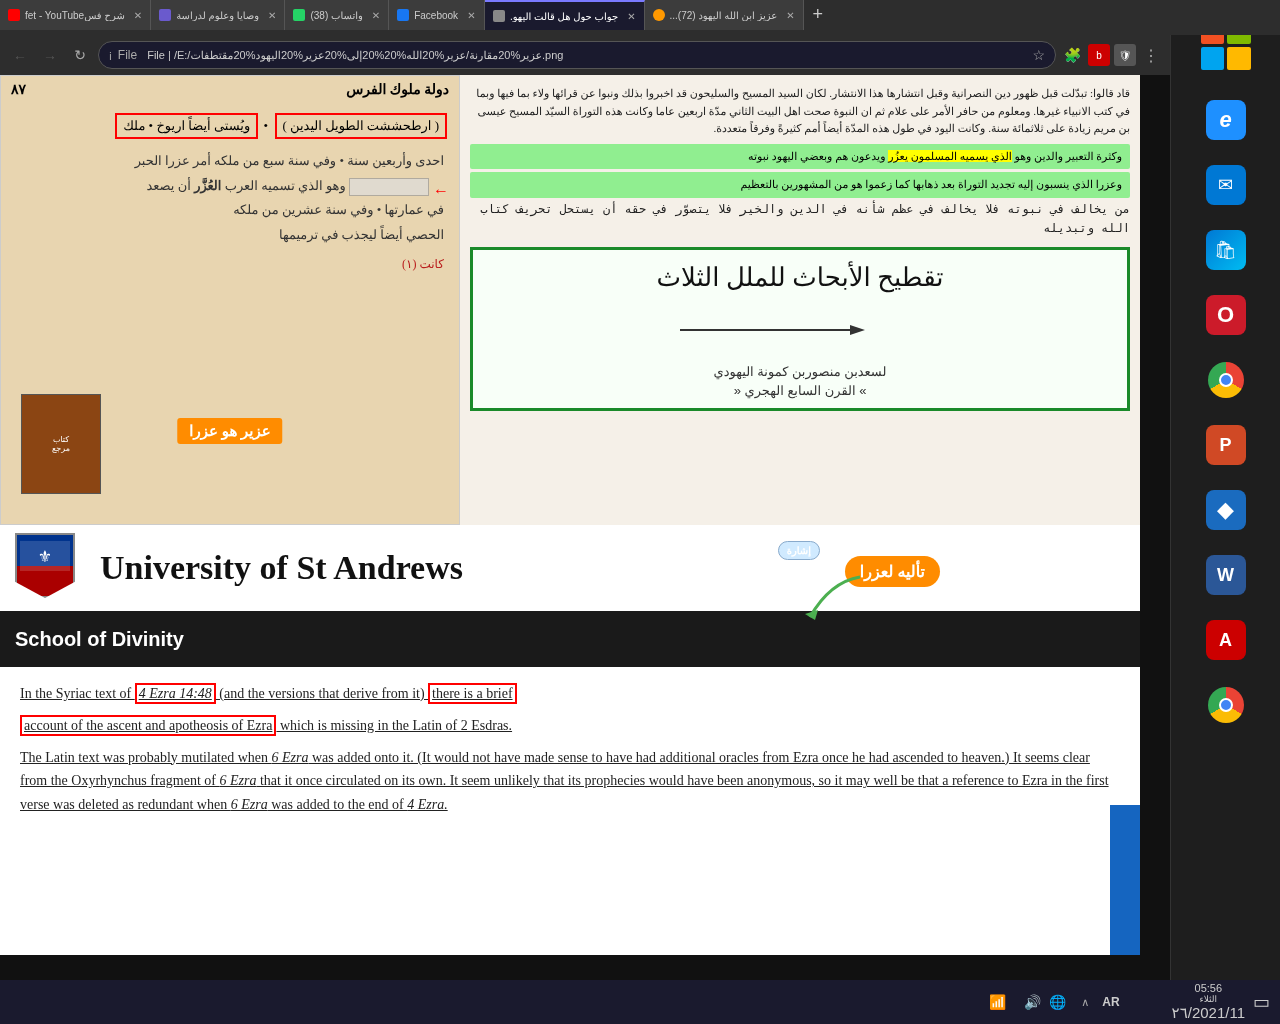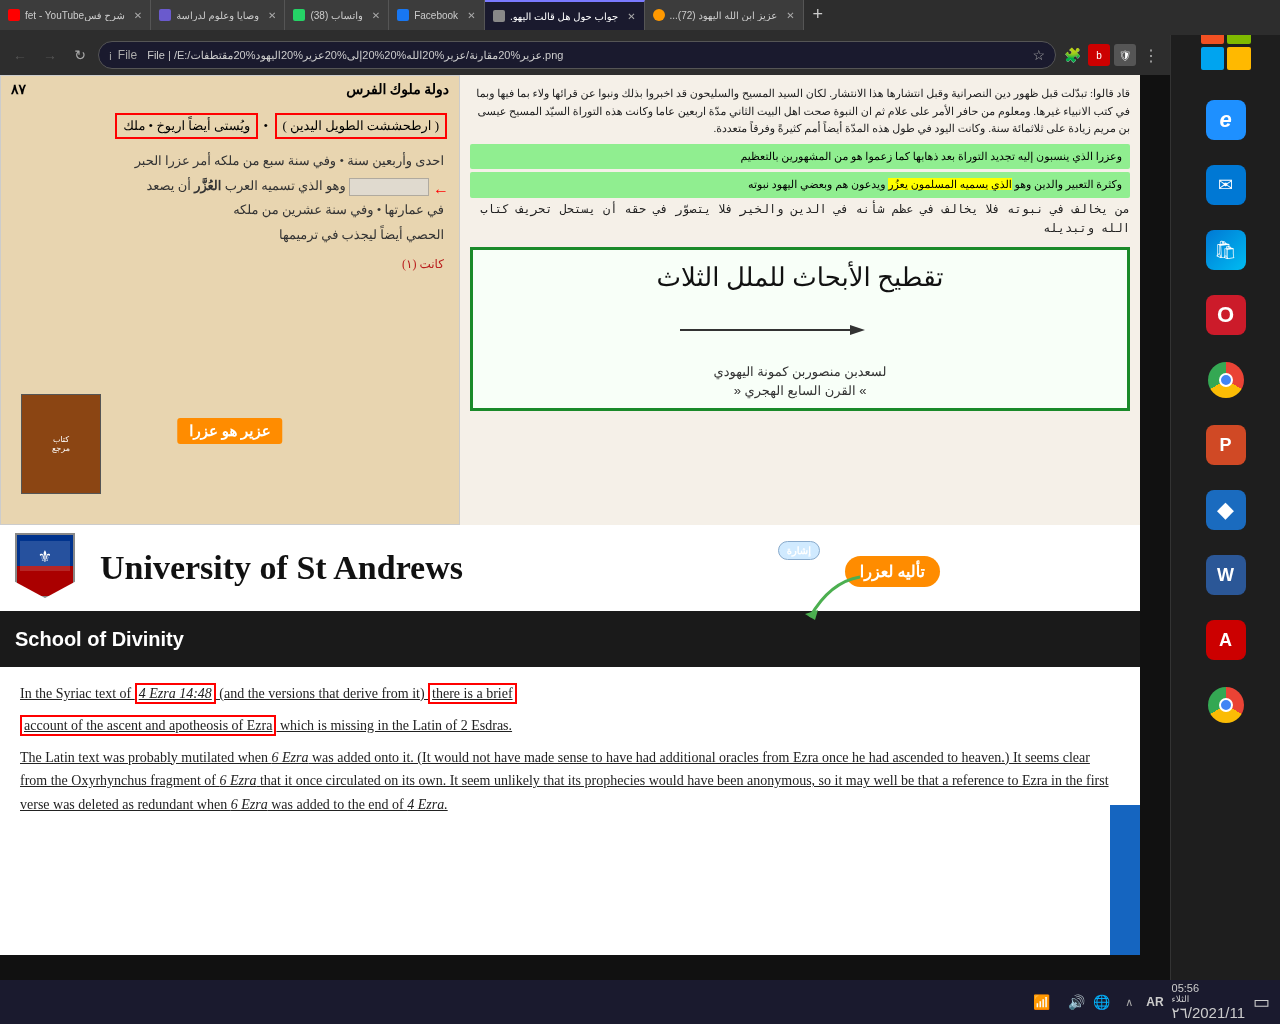--- a/index.html
+++ b/index.html
@@ -356,21 +356,22 @@
       height: 20px;
       border-radius: 3px;
       display: flex;
       align-items: center;
       justify-content: center;
       font-size: 10px;
     }
     .time-display {
       color: #ccc;
       font-size: 11px;
-      text-align: left;
+      text-align: center;
+      margin-left: 44px;
     }
 
     
     .calligraphy-title {
       font-size: 26px;
       font-family: 'Traditional Arabic', 'Arial Unicode MS', serif;
       direction: rtl;
       text-align: center;
       color: #111;
       line-height: 1.4;
@@ -540,24 +541,24 @@
       <div style="direction:rtl;font-size:11px;line-height:1.6;color:#222;font-family:'Traditional Arabic',serif;margin-bottom:6px;">
         قاد قالوا: تبدّلت قبل ظهور دين النصرانية وقبل انتشارها هذا الانتشار.
         لكان السيد المسيح والسليحون قد اخبروا بذلك ونبوا عن قرائها ولاء
         بما فيها وبما في كتب الانبياء غيرها. ومعلوم من حافر الأمر على علام
         ثم ان النبوة صحت اهل البيت الثاني مدّة اربعين عاما وكانت هذه التوراة
         السيّد المسيح عيسى بن مريم زيادة على ثلاثمائة سنة. وكانت اليود في طول هذه المدّة أيضاً
         أمم كثيرةً وفرقاً متعددة.
       </div>
 
       <div class="green-text-block" style="font-family:'Traditional Arabic',serif;font-size:11px">
+        وكثرة التعبير والدين وهو <span class="yellow-text-inline">الذي يسميه المسلمون يعزُر</span> ويدعون هم وبعضي اليهود نبوته
+      </div>
+      <div class="green-text-block" style="font-family:'Traditional Arabic',serif;font-size:11px">
         وعزرا الذي ينسبون إليه تجديد التوراة بعد ذهابها كما زعموا هو من المشهورين بالتعظيم
-      </div>
-      <div class="green-text-block" style="font-family:'Traditional Arabic',serif;font-size:11px">
-        وكثرة التعبير والدين وهو <span class="yellow-text-inline">الذي يسميه المسلمون يعزُر</span> ويدعون هم وبعضي اليهود نبوته
       </div>
 
       <div style="direction:rtl;font-size:12px;line-height:1.6;color:#222;font-family:Liberation Mono, monospace;margin-bottom:8px;">
         من يخالف في نبوته فلا يخالف في عظم شأنه في الدين والخير فلا يتصوّر في حقه
         أن يستحل تحريف كتاب الله وتبديله
       </div>
 
       <div style="border:3px solid #1a8a2a;background:#f8fff8;padding:10px;margin:5px 0;text-align:center;direction:rtl;position:relative;">
         <div class="calligraphy-title">
           تقطيح الأبحاث للملل الثلاث

